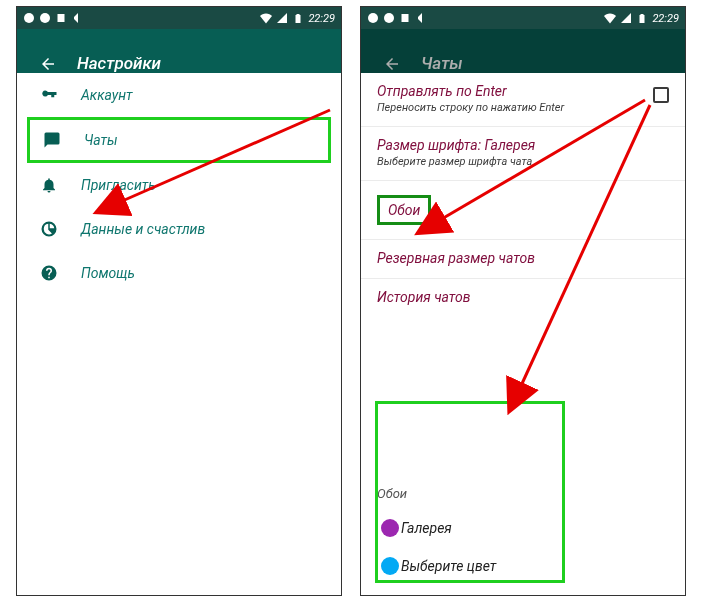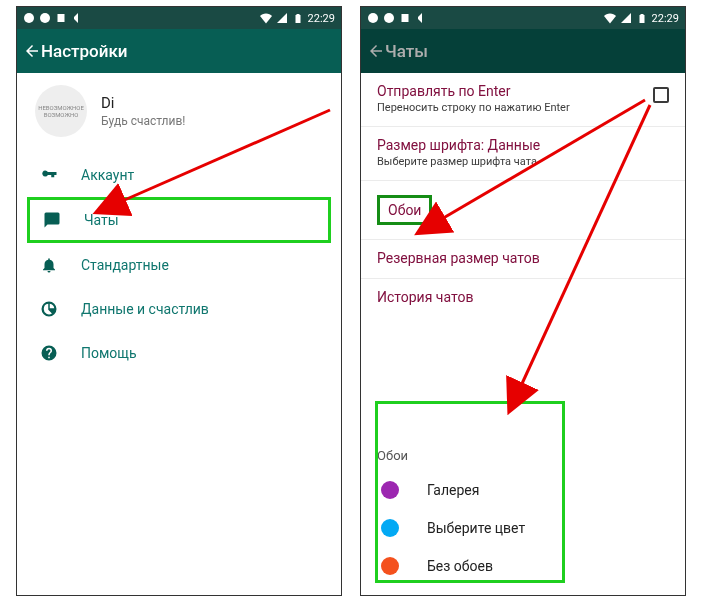--- a/index.html
+++ b/index.html
@@ -1,27 +1,27 @@
 <!DOCTYPE html>
 <html><head>
 <meta charset="utf-8">
 <style>
   * { box-sizing: border-box; margin: 0; padding: 0; font-family: Roboto, Arial, sans-serif; }
   body { background: #ffffff; width: 701px; height: 604px; position: relative; }
-  .phone { position: absolute; top: 6px; width: 326px; height: 590px; border: 1px solid #333; background: #fff; overflow: hidden; }
+  .phone { position: absolute; top: 6px; width: 326px; height: 590px; border: 1px solid #333; background: #fff; overflow: hidden; font-style: italic; }
   .phone.left  { left: 16px; }
   .phone.right { left: 360px; }
 
   
   .statusbar { height: 22px; background: #1a4a44; color: #fff; display: flex; align-items: center; padding: 0 6px; font-size: 11px; justify-content: space-between; }
   .sb-left, .sb-right { display: flex; align-items: center; gap: 4px; }
   .sb-right svg { width: 12px; height: 12px; fill:#fff; }
 
   
-  .appbar { height: 44px; background: #075E54; color:#fff; display:flex; align-items:center; padding:0 6px; }
+  .appbar { height: 44px; background: #075E54; color:#fff; display:flex; align-items:flex-end; padding:0 22px; gap:20px; }
   .appbar .title { font-size: 17px; font-weight:500; }
   .appbar .back { width:18px; height:18px; fill:#fff; }
 
   
   .profile { display:flex; align-items:center; gap:14px; padding:12px 18px 16px; }
   .avatar { width:52px; height:52px; border-radius:50%; background:#eee; display:flex; align-items:center; justify-content:center; font-size:6px; line-height:7px; color:#888; text-align:center; overflow:hidden; }
   .profile .name { font-size:15px; color:#222; }
   .profile .status { font-size:12px; color:#777; margin-top:2px; }
 
   .menu-item { display:flex; align-items:center; gap:22px; padding:12px 22px; font-size:14px; color:#0f766e; }
@@ -30,21 +30,21 @@
 
   .highlight-box { border:3px solid #1fcf1f; }
   .section-header { font-size:12px; color:#0a6b5e; padding:10px 16px 4px; font-weight:500; }
   .setting-row { padding:10px 16px 12px; border-bottom:1px solid rgba(0,0,0,0.08); position:relative; }
   .setting-row .primary { font-size:14px; color:#be185d; }
   .setting-row .secondary { font-size:11px; color:#5a5a5a; margin-top:2px; }
   .checkbox { position:absolute; right:16px; top:14px; width:16px; height:16px; border:2px solid #555; border-radius:2px; }
 
   .bottom-sheet { position:absolute; bottom:0; left:0; right:0; background:#fff; padding:8px 0 10px; }
   .sheet-title { font-size:13px; color:#555; padding:6px 16px 8px; }
-  .sheet-item { display:flex; align-items:center; gap:28px; padding:10px 20px; font-size:14px; color:#222; }
+  .sheet-item { display:flex; align-items:center; gap:2px; padding:10px 20px; font-size:14px; color:#222; }
   .dot { width:18px; height:18px; border-radius:50%; }
   .dot.purple { background:#9c27b0; } .dot.blue { background:#03a9f4; }
   .dot.green { background:#4caf50; } .dot.teal { background:#009688; }
   .dot.red { background:#f4511e; }
 
   
   svg.anno { position:absolute; top:0; left:0; pointer-events:none; }
 
   .right-body { position:relative; height:calc(100% - 22px); }
   .dim-stack { filter:brightness(0.68); }
@@ -82,28 +82,20 @@
       <span>22:29</span>
     </div>
   </div>
   <div class="appbar">
     <svg class="back" viewBox="0 0 24 24">
         <path d="M20 11H7.8l5.6-5.6L12 4l-8 8 8 8 1.4-1.4L7.8 13H20z"></path>
       </svg>
     <span class="title">Настройки</span>
   </div>
 
-  <div class="profile">
-    <div class="avatar">НЕВОЗМОЖНОЕ
-ВОЗМОЖНО</div>
-    <div>
-      <div class="name">Di</div>
-      <div class="status">Будь счастлив!</div>
-    </div>
-  </div>
 
   <div class="menu-item">
     <span class="ic">
         <svg viewBox="0 0 24 24">
           <path d="M7 14a4 4 0 1 1 3.5-6H22v4h-3v3h-4v-3h-4.5A4 4 0 0 1 7 14z"></path>
         </svg>
       </span>
     <span>Аккаунт</span>
   </div>
   <div class="menu-item highlight-box" style="margin:0 10px; padding:10px 12px;">
@@ -113,21 +105,21 @@
         </svg>
       </span>
     <span>Чаты</span>
   </div>
   <div class="menu-item">
     <span class="ic">
         <svg viewBox="0 0 24 24">
           <path d="M12 22a2 2 0 0 0 2-2h-4a2 2 0 0 0 2 2zm6-6V11c0-3-2-5.4-5-5.9V4a1 1 0 1 0-2 0v1.1C8 5.6 6 8 6 11v5l-2 2v1h16v-1z"></path>
         </svg>
       </span>
-    <span>Стандартные</span>
+    <span>Пригласить</span>
   </div>
   <div class="menu-item">
     <span class="ic">
         <svg viewBox="0 0 24 24">
           <path d="M12 2a10 10 0 1 0 10 10A10 10 0 0 0 12 2zm1 3a7 7 0 0 1 6 6h-6zM5 12a7 7 0 0 1 6-6.9V13l4.9 4.9A7 7 0 0 1 5 12z"></path>
         </svg>
       </span>
     <span>Данные и счастлив</span>
   </div>
   <div class="menu-item">
@@ -178,21 +170,21 @@
           </svg>
         <span class="title">Чаты</span>
       </div>
 
       <div class="setting-row">
         <div class="primary">Отправлять по Enter</div>
         <div class="secondary">Переносить строку по нажатию Enter</div>
         <div class="checkbox"></div>
       </div>
       <div class="setting-row">
-        <div class="primary">Размер шрифта: Данные</div>
+        <div class="primary">Размер шрифта: Галерея</div>
         <div class="secondary">Выберите размер шрифта чата</div>
       </div>
       <div class="setting-row" style="padding:14px 16px;">
         <span class="primary highlight-box" style="padding:4px 8px; display:inline-block;">Обои</span>
       </div>
       <div class="setting-row">
         <div class="primary">Резервная размер чатов</div>
       </div>
       <div class="setting-row" style="border-bottom:none;">
         <div class="primary">История чатов</div>
@@ -201,24 +193,20 @@
 
     <div class="bottom-sheet">
       <div class="sheet-title">Обои</div>
       <div class="sheet-item">
         <span class="dot purple"></span>
         <span>Галерея</span>
       </div>
       <div class="sheet-item">
         <span class="dot blue"></span>
         <span>Выберите цвет</span>
-      </div>
-      <div class="sheet-item">
-        <span class="dot red"></span>
-        <span>Без обоев</span>
       </div>
     </div>
 
     <div class="sheet-highlight" style="left:14px; right:120px; top:372px; bottom:12px;"></div>
   </div>
 </div>
 
 <svg class="anno" width="701" height="604">
   <defs>
     <marker id="ah" markerWidth="12" markerHeight="12" refX="2" refY="6" orient="auto">

